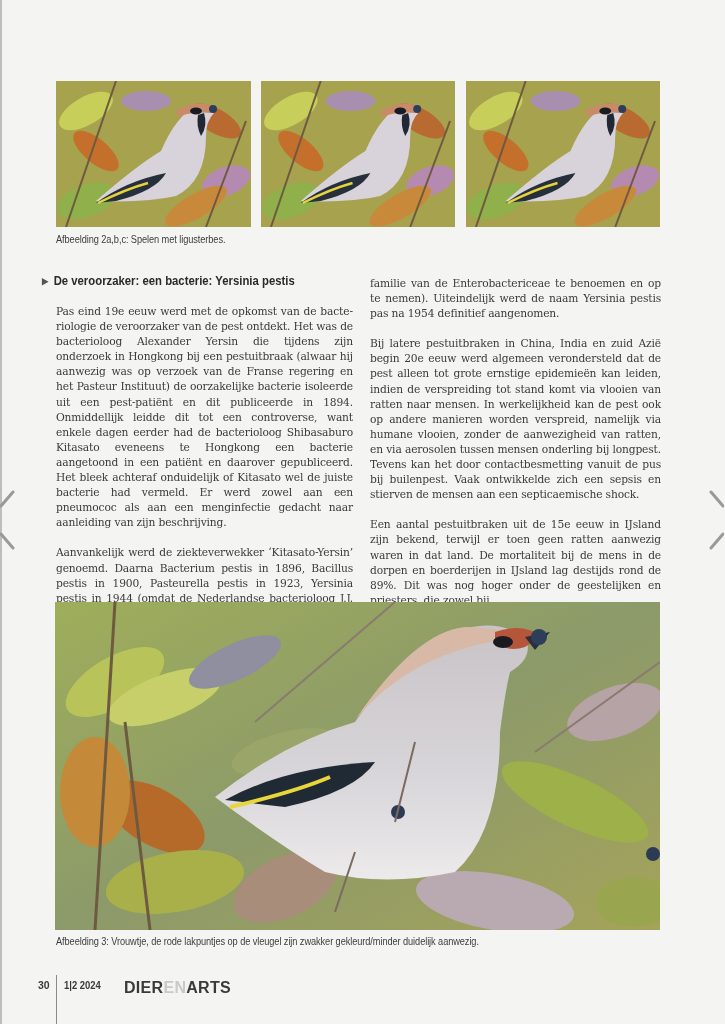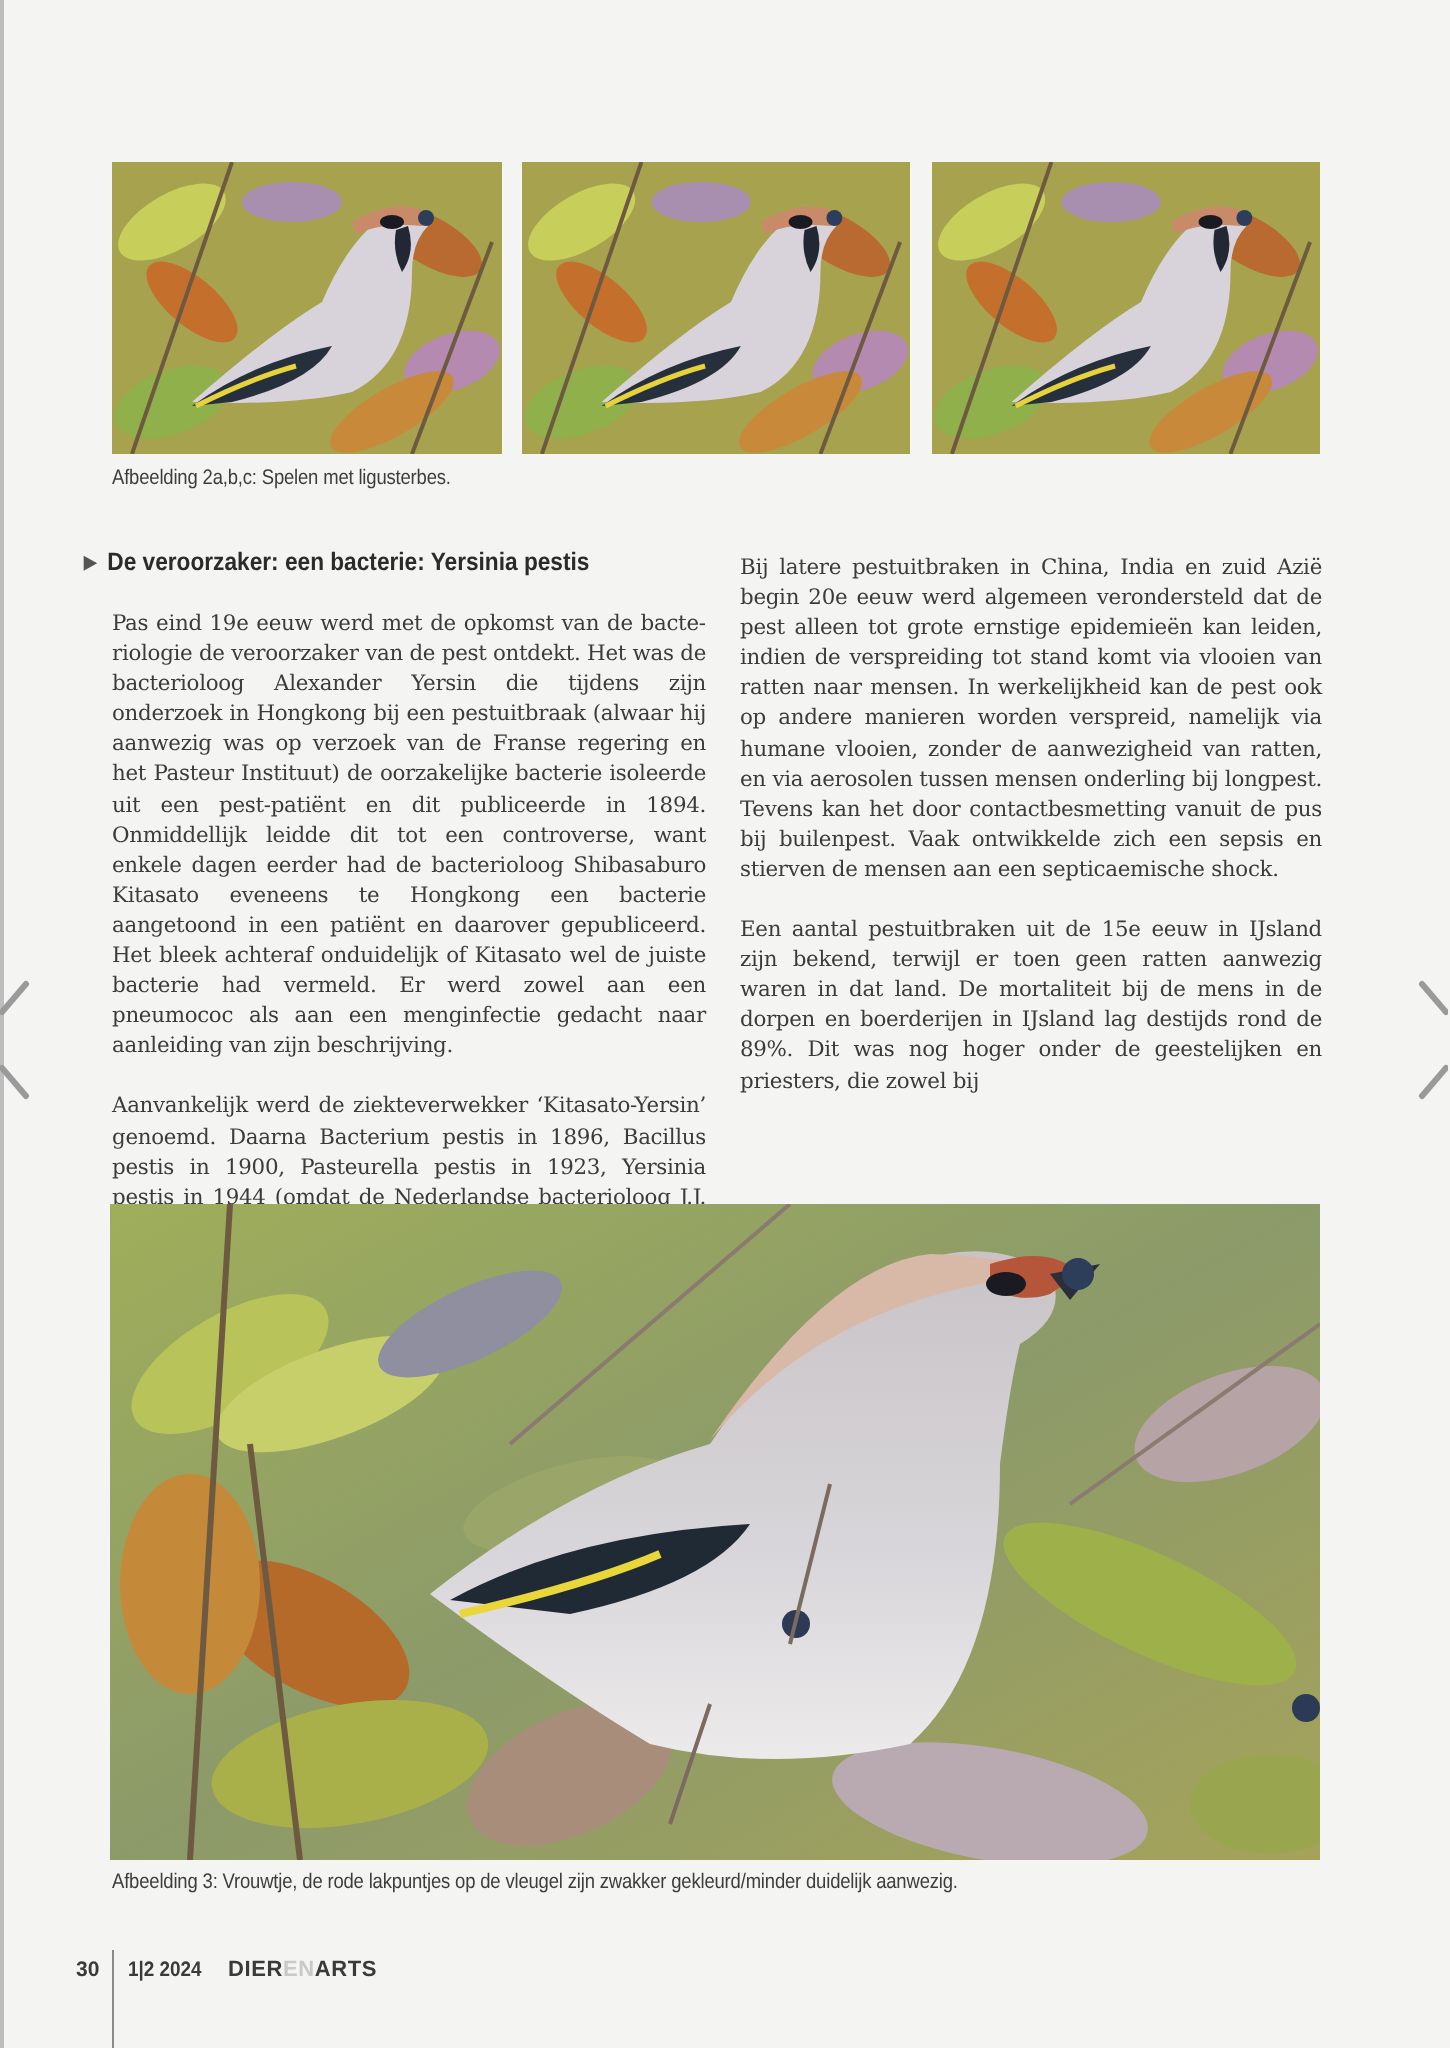--- a/index.html
+++ b/index.html
@@ -38,21 +38,21 @@
     position:absolute; left:42px; top:274px; white-space:nowrap;
     font-family:"Liberation Sans", sans-serif; font-weight:bold; font-size:12.6px; color:#2b2b2b;
     transform:scaleX(0.9); transform-origin:left top;
   }
   #section-heading .tri { display:inline-block; font-size:9px; color:#555; margin-right:6px; position:relative; top:-1px; }
 
   .footer { position:absolute; top:979px; font-family:"Liberation Sans", sans-serif; font-size:10.5px; font-weight:bold; color:#3a3a3a; }
   #page-number { left:38px; }
   #footer-rule { position:absolute; left:56px; top:975px; width:1px; height:49px; background:#8a8a8a; }
   #issue { left:64px; font-weight:bold; transform:scaleX(0.9); transform-origin:left top; }
-  #brand { left:114px; letter-spacing:0.3px; font-size:11px; }
+  #brand { left:124px; letter-spacing:0.3px; font-size:16px; }
   #brand .en { color:#c9c9c9; }
 </style>
 </head>
 <body>
 
 <div class="left-edge"></div>
 
 <div class="nav-arrow" id="nav-prev">
   <svg width="16" height="60" viewBox="0 0 16 60">
     <path d="M13 2 L1 16 M1 44 L13 58" stroke="#9a9a9a" stroke-width="3" fill="none" stroke-linecap="round"></path>
@@ -128,20 +128,21 @@
 
 <div id="section-heading">
   <span class="tri">▶</span><span>De veroorzaker: een bacterie: Yersinia pestis</span>
 </div>
 
 <div class="col" id="col-left">
   <p>Pas eind 19e eeuw werd met de opkomst van de bacte­riologie de veroorzaker van de pest ontdekt. Het was de bacterioloog Alexander Yersin die tijdens zijn onderzoek in Hongkong bij een pestuitbraak (alwaar hij aanwezig was op verzoek van de Franse regering en het Pasteur Instituut) de oorzakelijke bacterie isoleerde uit een pest-patiënt en dit publiceerde in 1894. Onmiddellijk leidde dit tot een controverse, want enkele dagen eer­der had de bacterioloog Shibasaburo Kitasato eveneens te Hongkong een bacterie aangetoond in een patiënt en daarover gepubliceerd. Het bleek achteraf onduidelijk of Kitasato wel de juiste bacterie had vermeld. Er werd zowel aan een pneumococ als aan een menginfectie ge­dacht naar aanleiding van zijn beschrijving.</p>
   <p>Aanvankelijk werd de ziekteverwekker ‘Kitasato-Yersin’ genoemd. Daarna Bacterium pestis in 1896, Bacillus pes­tis in 1900, Pasteurella pestis in 1923, Yersinia pestis in 1944 (omdat de Nederlandse bacterioloog J.J. van Log­hem toen voorstelde om het genus Yersinia binnen de</p>
 </div>
 <div class="col" id="col-right">
+  <p>familie van de Enterobactericeae te benoemen en op te nemen). Uiteindelijk werd de naam Yersinia pestis pas na 1954 definitief aangenomen.</p>
   <p>Bij latere pestuitbraken in China, India en zuid Azië be­gin 20e eeuw werd algemeen verondersteld dat de pest alleen tot grote ernstige epidemieën kan leiden, indien de verspreiding tot stand komt via vlooien van ratten naar mensen. In werkelijkheid kan de pest ook op an­dere manieren worden verspreid, namelijk via humane vlooien, zonder de aanwezigheid van ratten, en via aero­solen tussen mensen onderling bij longpest. Tevens kan het door contactbesmetting vanuit de pus bij builenpest. Vaak ontwikkelde zich een sepsis en stierven de mensen aan een septicaemische shock.</p>
   <p>Een aantal pestuitbraken uit de 15e eeuw in IJsland zijn bekend, terwijl er toen geen ratten aanwezig waren in dat land. De mortaliteit bij de mens in de dorpen en boer­derijen in IJsland lag destijds rond de 89%. Dit was nog hoger onder de geestelijken en priesters, die zowel bij</p>
 </div>
 
 <div class="photo" id="photo-3">
   <svg viewBox="0 0 605 328" preserveAspectRatio="none">
     <defs>
       <linearGradient id="bg3" x1="0" y1="0" x2="1" y2="1">
         <stop offset="0" stop-color="#9fae5a"></stop>
         <stop offset="0.5" stop-color="#8c9a6a"></stop>

